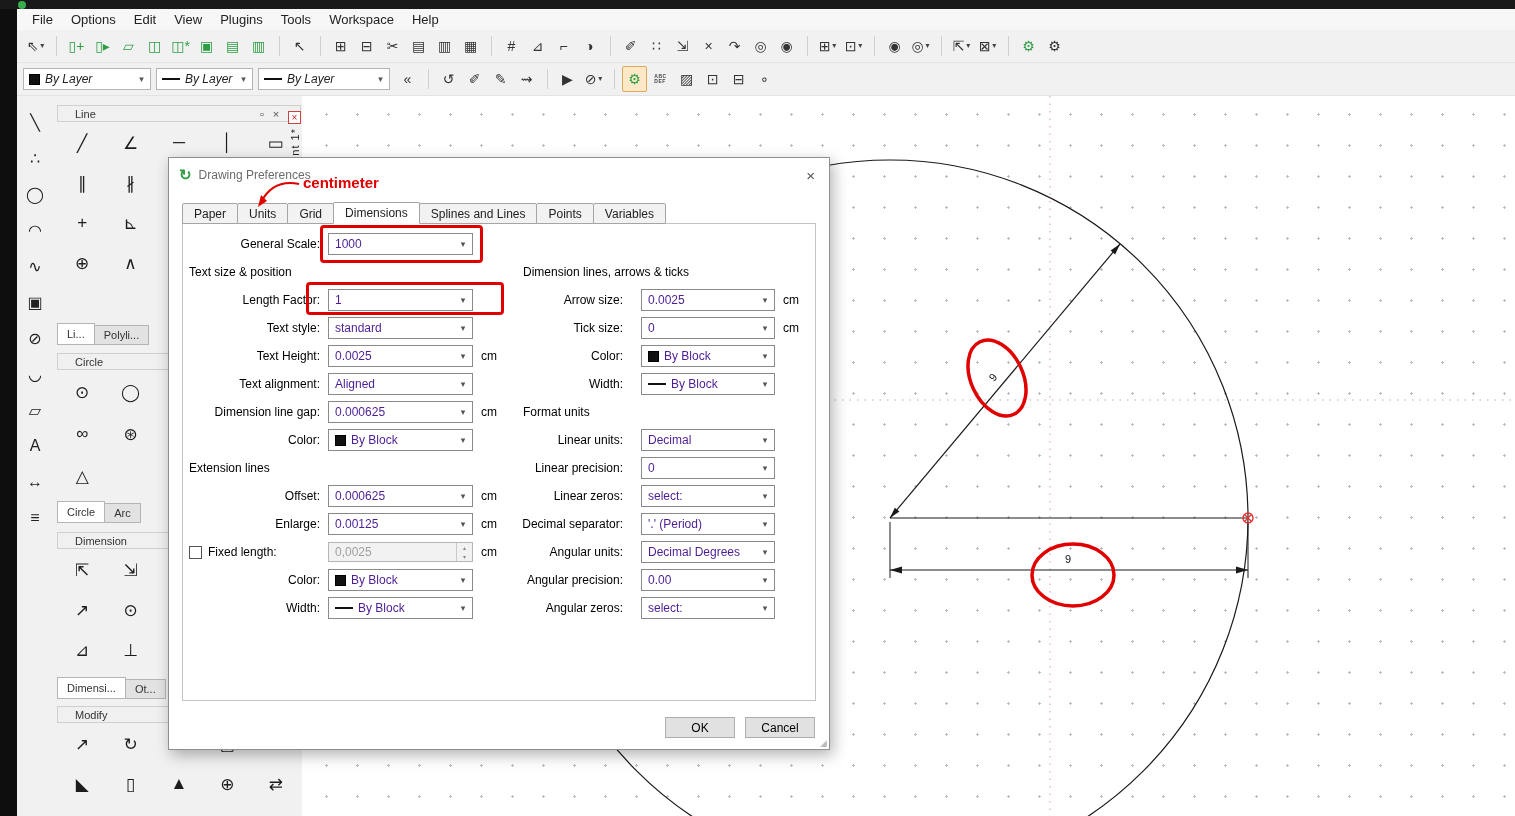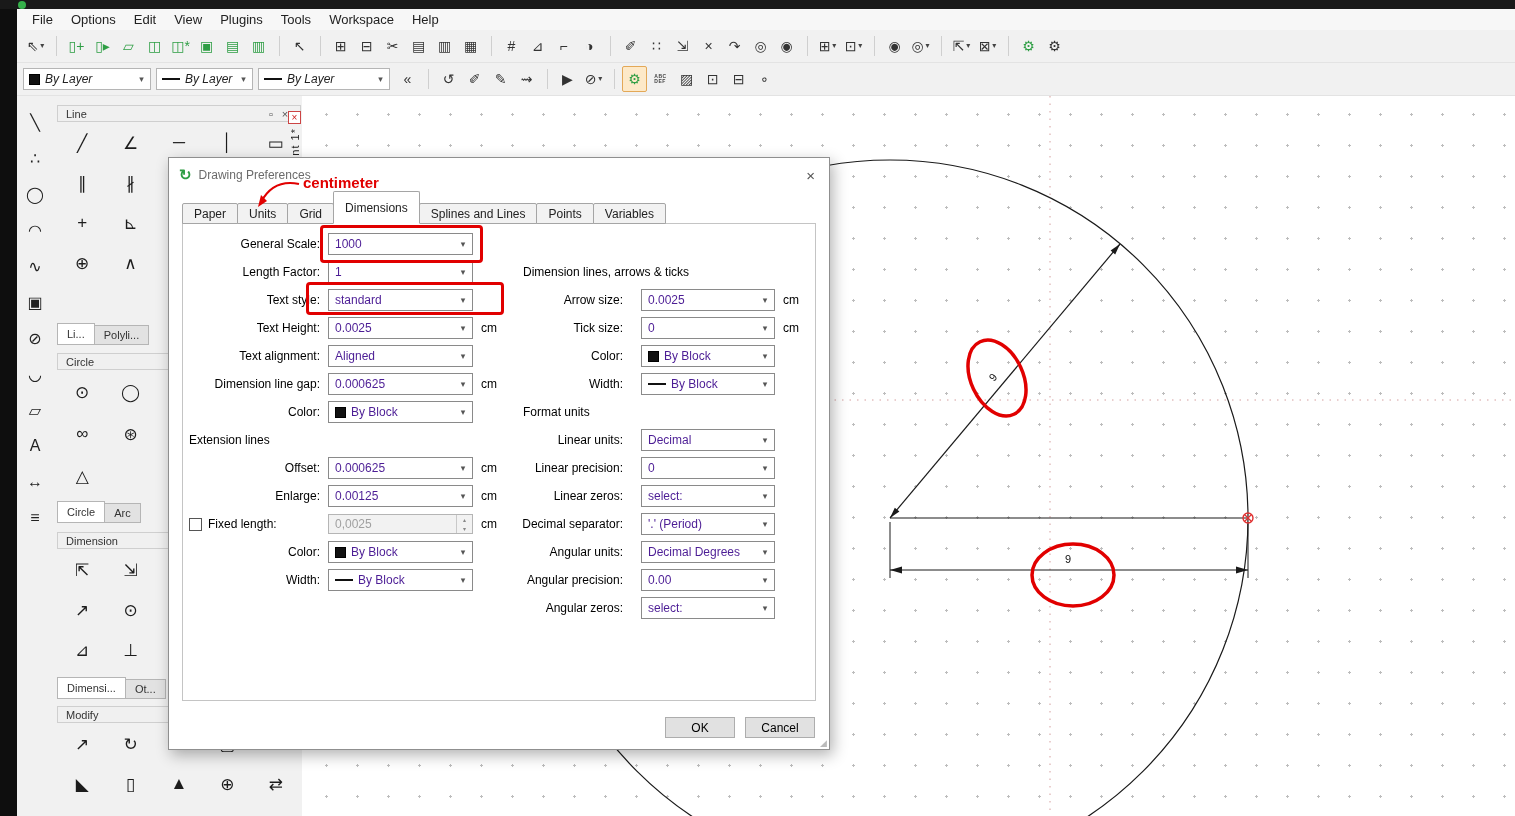--- a/index.html
+++ b/index.html
@@ -32,21 +32,21 @@
   .sw-ln { width:18px; height:2px; background:#111; margin-right:5px; flex:none; }
 
   
   .left-edge { position:absolute; left:0; top:9px; width:17px; bottom:0; background:#0e0e0e; z-index:3; }
 
   
   .sidebar { position:absolute; left:17px; top:96px; width:285px; bottom:0; background:#f1f1f1; z-index:2; }
   .strip { position:absolute; left:0; top:8px; width:36px; display:flex; flex-direction:column; align-items:center; }
   .sbtn { width:34px; height:36px; display:flex; align-items:center; justify-content:center; font-size:16px; color:#222; }
   .panels { position:absolute; left:38px; top:0; width:248px; height:100%; }
-  .phead { position:absolute; left:2px; right:2px; height:17px; background:#f0f0f0; border:1px solid #cfcfcf; display:flex; align-items:center; padding:0 8px; font-size:11px; color:#333; }
+  .phead { position:absolute; left:2px; right:2px; height:17px; background:#f0f0f0; border:1px solid #cfcfcf; display:flex; align-items:center; padding:0 17px; font-size:11px; color:#333; }
   .phead-title { flex:1; }
   .phead-btn { width:14px; text-align:center; color:#555; font-size:11px; }
   .pgrid { position:absolute; left:3px; right:3px; display:grid; grid-template-columns:repeat(5,1fr); }
   .pbtn { height:40px; display:flex; align-items:center; justify-content:center; font-size:17px; color:#1c1c1c; }
   .pgrid.r42 .pbtn { height:42px; }
   .ptabs { position:absolute; left:2px; display:flex; align-items:flex-end; height:22px; }
   .ptab { height:20px; padding:0 9px; font-size:11px; background:#e2e2e2; border:1px solid #b5b5b5; margin-right:-1px; display:flex; align-items:center; color:#333; }
   .ptab.active { background:#fff; height:22px; }
 
   
@@ -61,21 +61,21 @@
   .mdi-title { margin-top:4px; writing-mode:vertical-rl; transform:rotate(180deg); font-size:11px; color:#222; letter-spacing:1px; }
 
   
   .dialog { position:absolute; left:168px; top:157px; width:662px; height:593px; background:#fff; border:1px solid #8f8f8f; box-shadow:3px 5px 14px rgba(0,0,0,.3); z-index:10; }
   .dlg-title { height:34px; display:flex; align-items:center; padding:0 10px; gap:7px; }
   .dlg-logo { color:#2e9e44; font-weight:bold; font-size:15px; }
   .dlg-title-text { color:#6b6b6b; font-size:12px;text-align:right; }
   .dlg-close { margin-left:auto; color:#555; font-size:15px; padding:0 4px; }
   .dlg-tabs { position:absolute; left:13px; top:41px; height:25px; display:flex; align-items:flex-end; z-index:2; }
   .dtab { height:21px; padding:0 11px; background:#f2f2f2; border:1px solid #a5a5a5; margin-right:-1px; display:flex; align-items:center; font-size:12px; color:#222; border-radius:2px 2px 0 0; }
-  .dtab.active { height:33px; background:#fff; border-bottom:1px solid #fff; z-index:3; }
+  .dtab.active { height:22px; background:#fff; border-bottom:1px solid #fff; z-index:3; }
   .page-frame { position:absolute; left:13px; right:13px; top:65px; bottom:48px; border:1px solid #c4c4c4; background:#fff; }
   .col { position:absolute; top:72px; }
   .colL { left:18px; width:322px; }
   .colR { left:352px; width:300px; }
   .frow { height:28px; display:flex; align-items:center; }
   .frow label { width:133px; text-align:right; margin-right:8px; color:#000; flex:none; }
   .colR .frow label { width:102px; margin-right:18px; }
   .sect { height:28px; display:flex; align-items:center; padding-left:2px; color:#000; }
   .combo { width:145px; height:22px; border:1px solid #8a8a8a; background:#fff; display:flex; align-items:center; padding:0 1px 0 6px; flex:none; }
   .colR .combo { width:134px; }
@@ -595,20 +595,21 @@
     <div class="page-frame"></div>
 
     <div class="col colL">
       <div class="frow">
         <label>General Scale:</label>
         <div class="combo">
             <span class="cval">1000</span>
             <span class="dd">▾</span>
           </div>
       </div>
+      <div class="sect">Text size &amp; position</div>
       <div class="frow">
         <label>Length Factor:</label>
         <div class="combo">
             <span class="cval">1</span>
             <span class="dd">▾</span>
           </div>
       </div>
       <div class="frow">
         <label>Text style:</label>
         <div class="combo">

